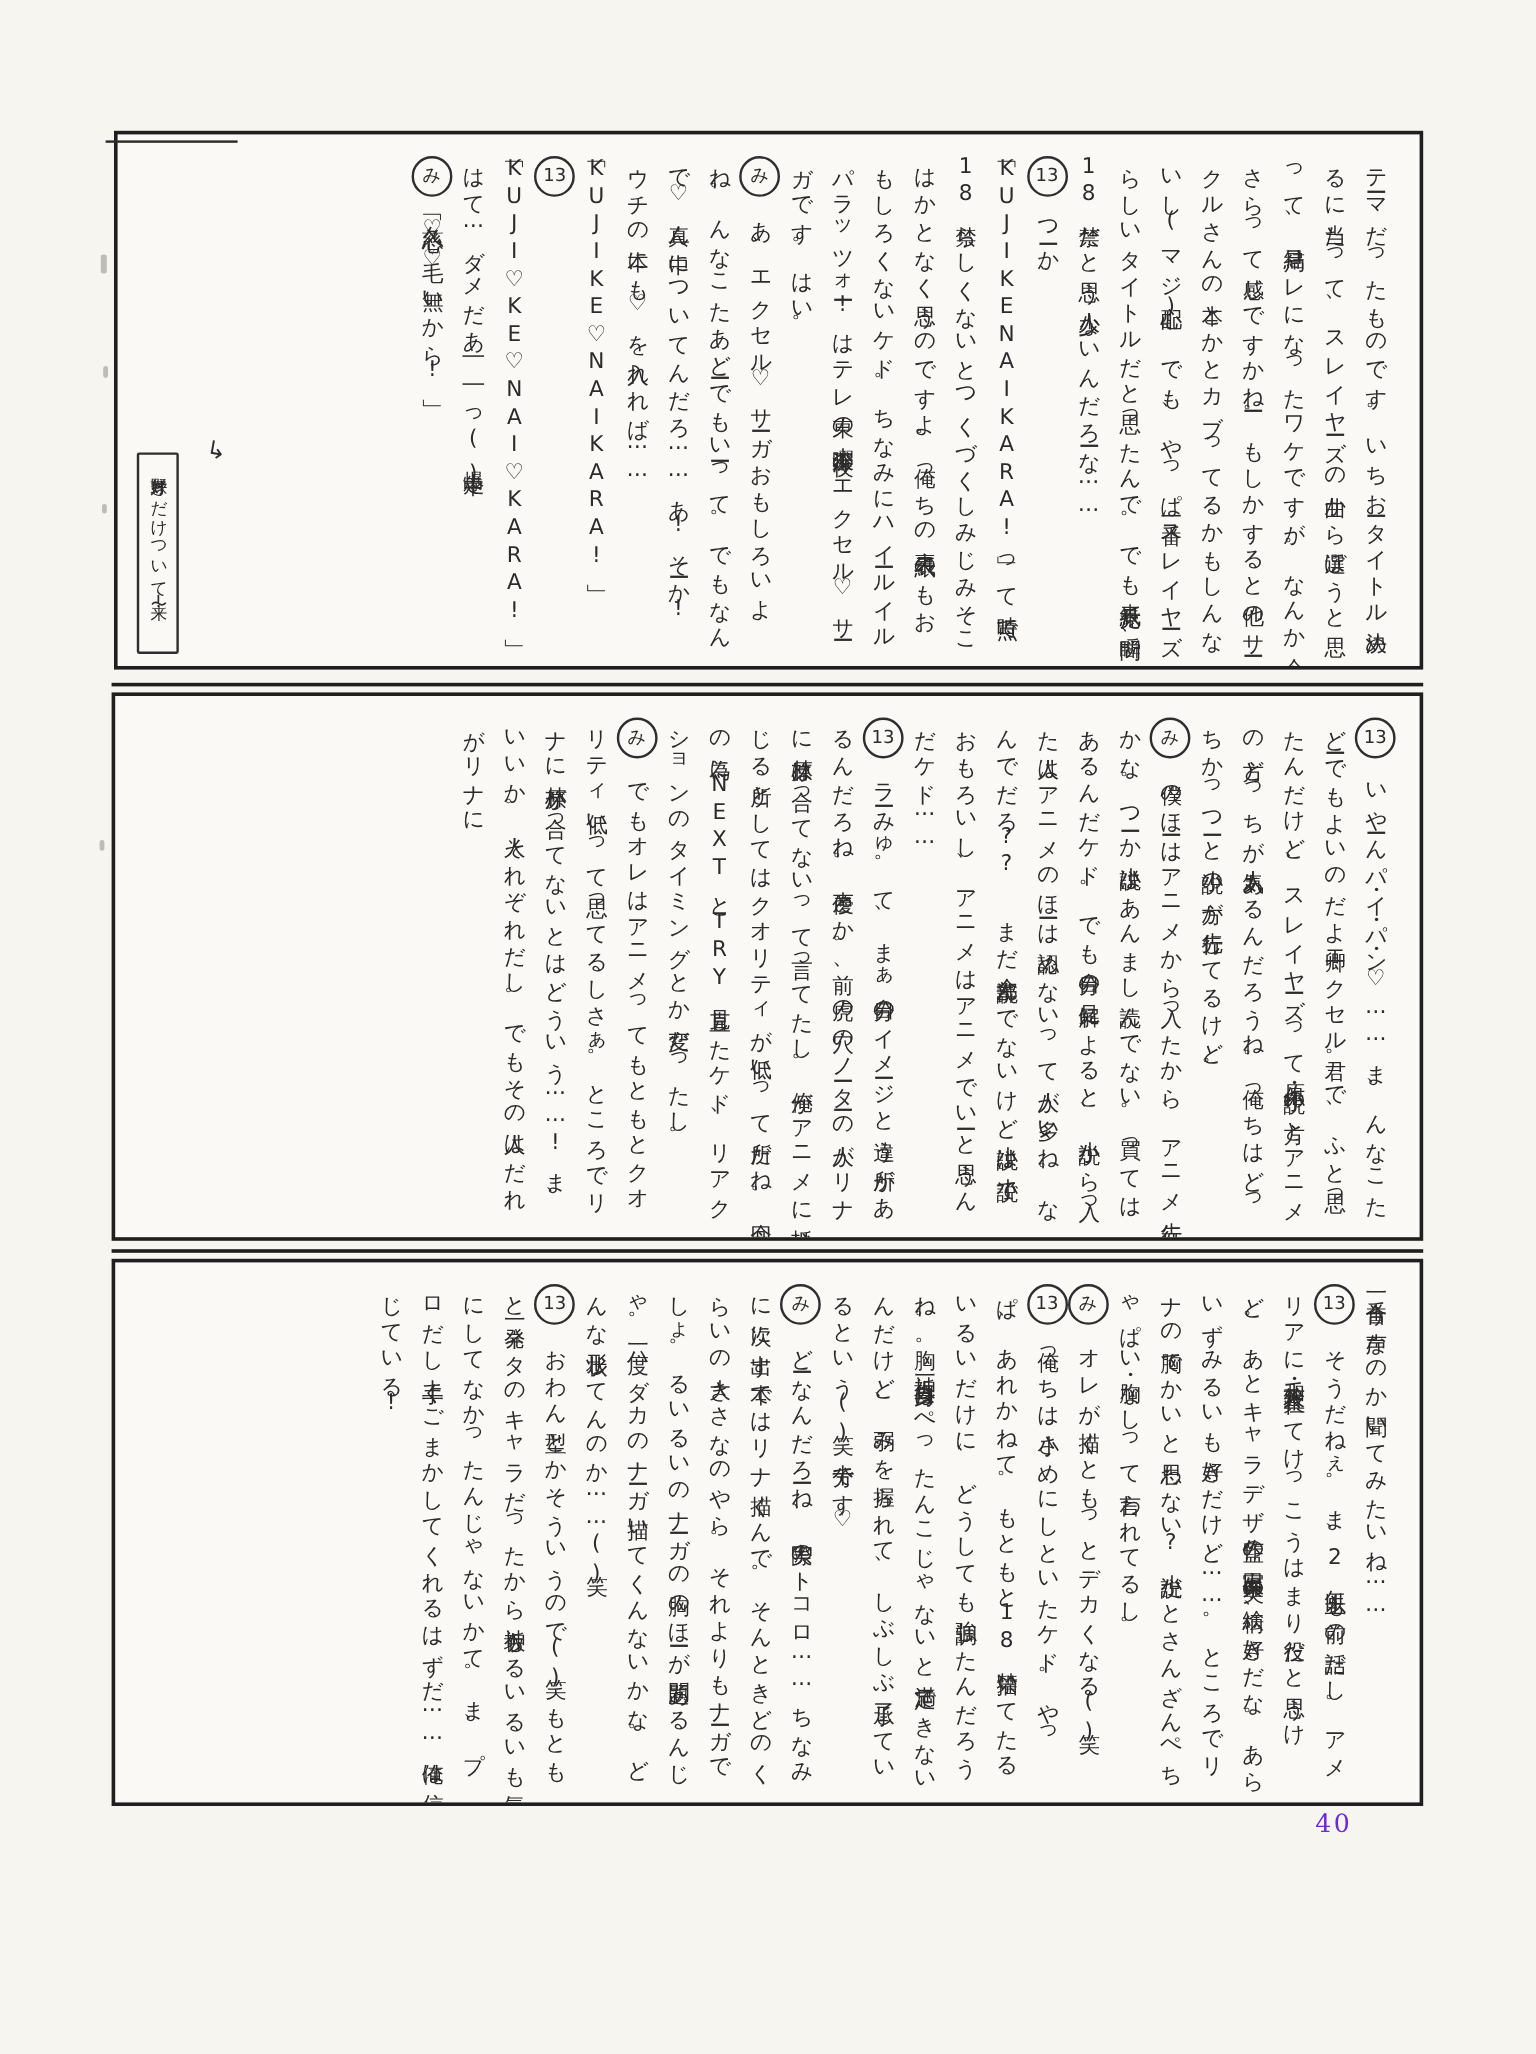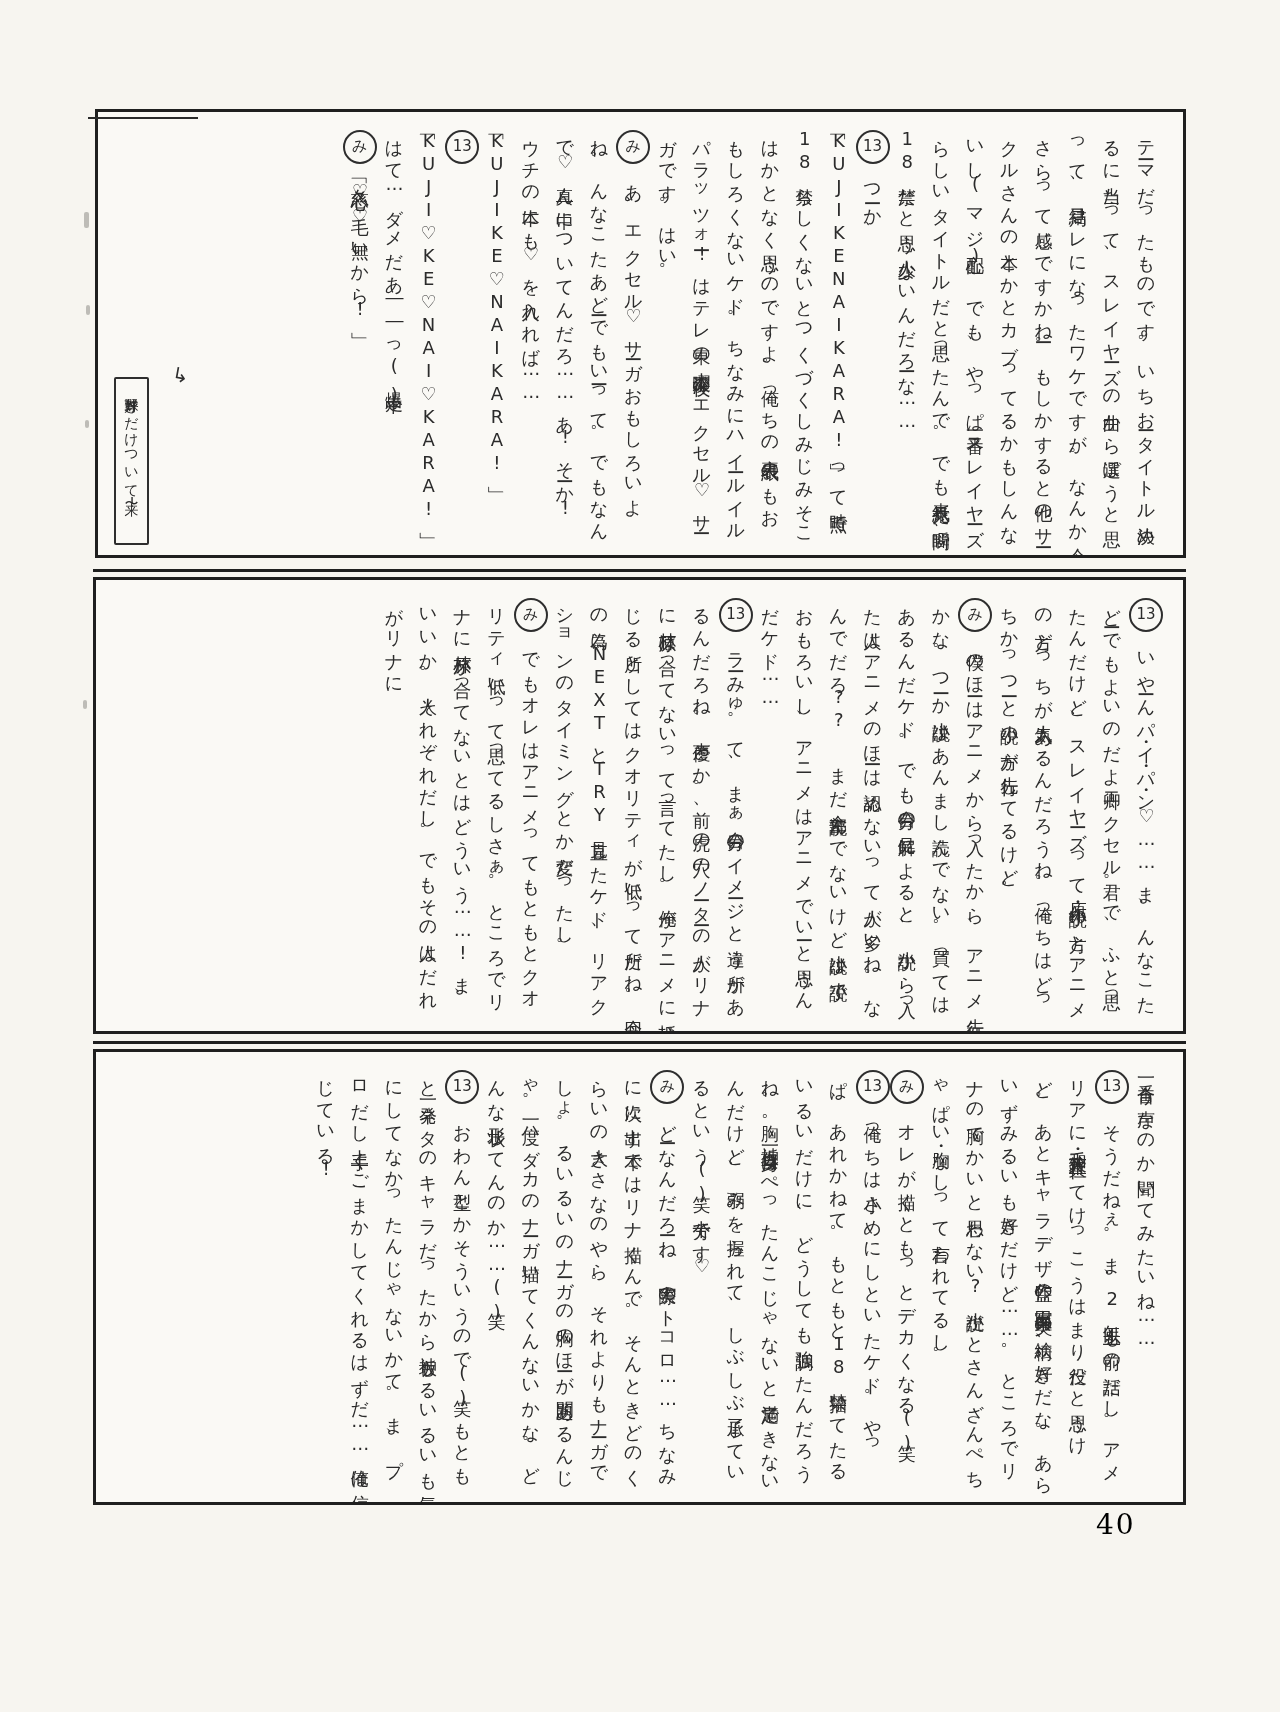--- a/index.html
+++ b/index.html
@@ -53,21 +53,21 @@
     height:148px;background:#faf9f5;
   }
   .note-arrow{
     position:absolute;left:74px;bottom:168px;
     font-size:20px;color:#2e2e2e;
     transform:rotate(10deg);
   }
   .page-number{
     position:absolute;left:1096px;top:1508px;
     font-family:"DejaVu Serif",serif;
-    font-size:28px;color:#000000;letter-spacing:2px;
+    font-size:21px;color:#6d28d9;letter-spacing:2px;
   }
   .speck{position:absolute;background:#8f8d88;opacity:.55;border-radius:2px;}
 </style>
 </head>
 <body>
 
 <div class="speck" style="left:84px;top:212px;width:5px;height:16px;"></div>
 <div class="speck" style="left:86px;top:305px;width:4px;height:10px;"></div>
 <div class="speck" style="left:85px;top:420px;width:4px;height:8px;"></div>
 <div class="speck" style="left:83px;top:700px;width:4px;height:9px;"></div>

